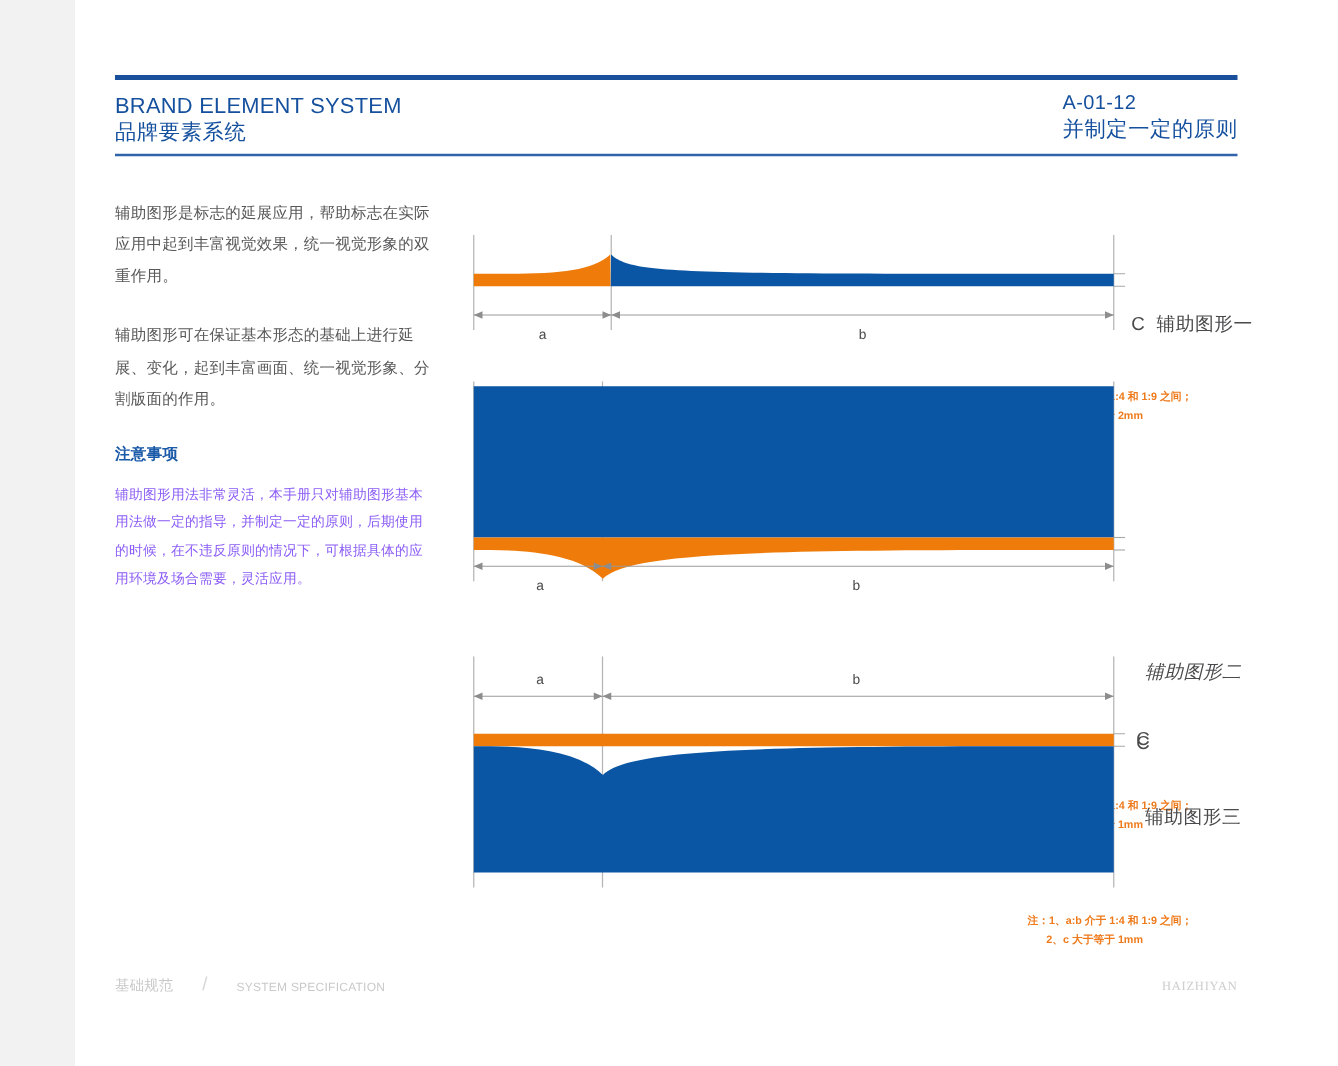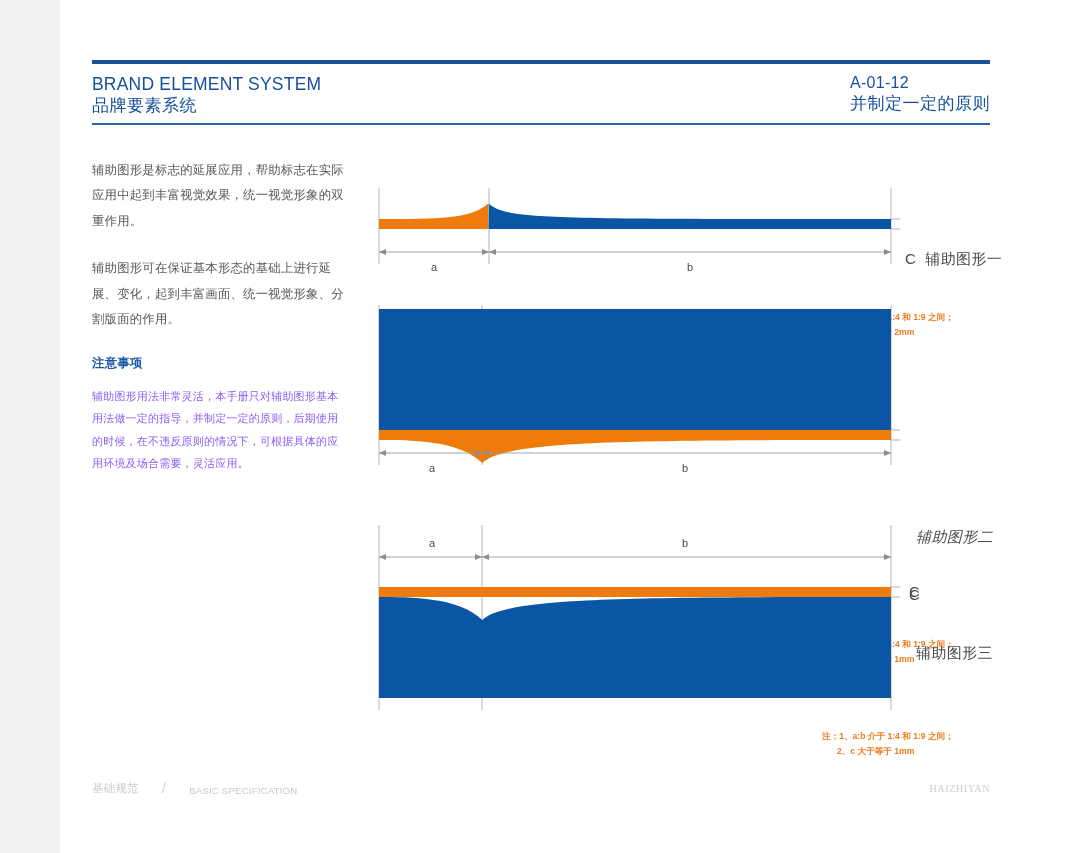--- a/index.html
+++ b/index.html
@@ -201,18 +201,18 @@
         <span class="l2">2、c 大于等于 1mm</span>
       </div>
     </div>
 
   </div>
 
   <div class="footer">
     <div class="footer-left">
       <span class="cn">基础规范</span>
       <span class="slash">/</span>
-      <span class="en">BASIC SPECIFICATION</span>
+      <span class="en">SYSTEM SPECIFICATION</span>
     </div>
     <div class="footer-right">HAIZHIYAN</div>
   </div>
 
 </div>
 
 </body></html>

